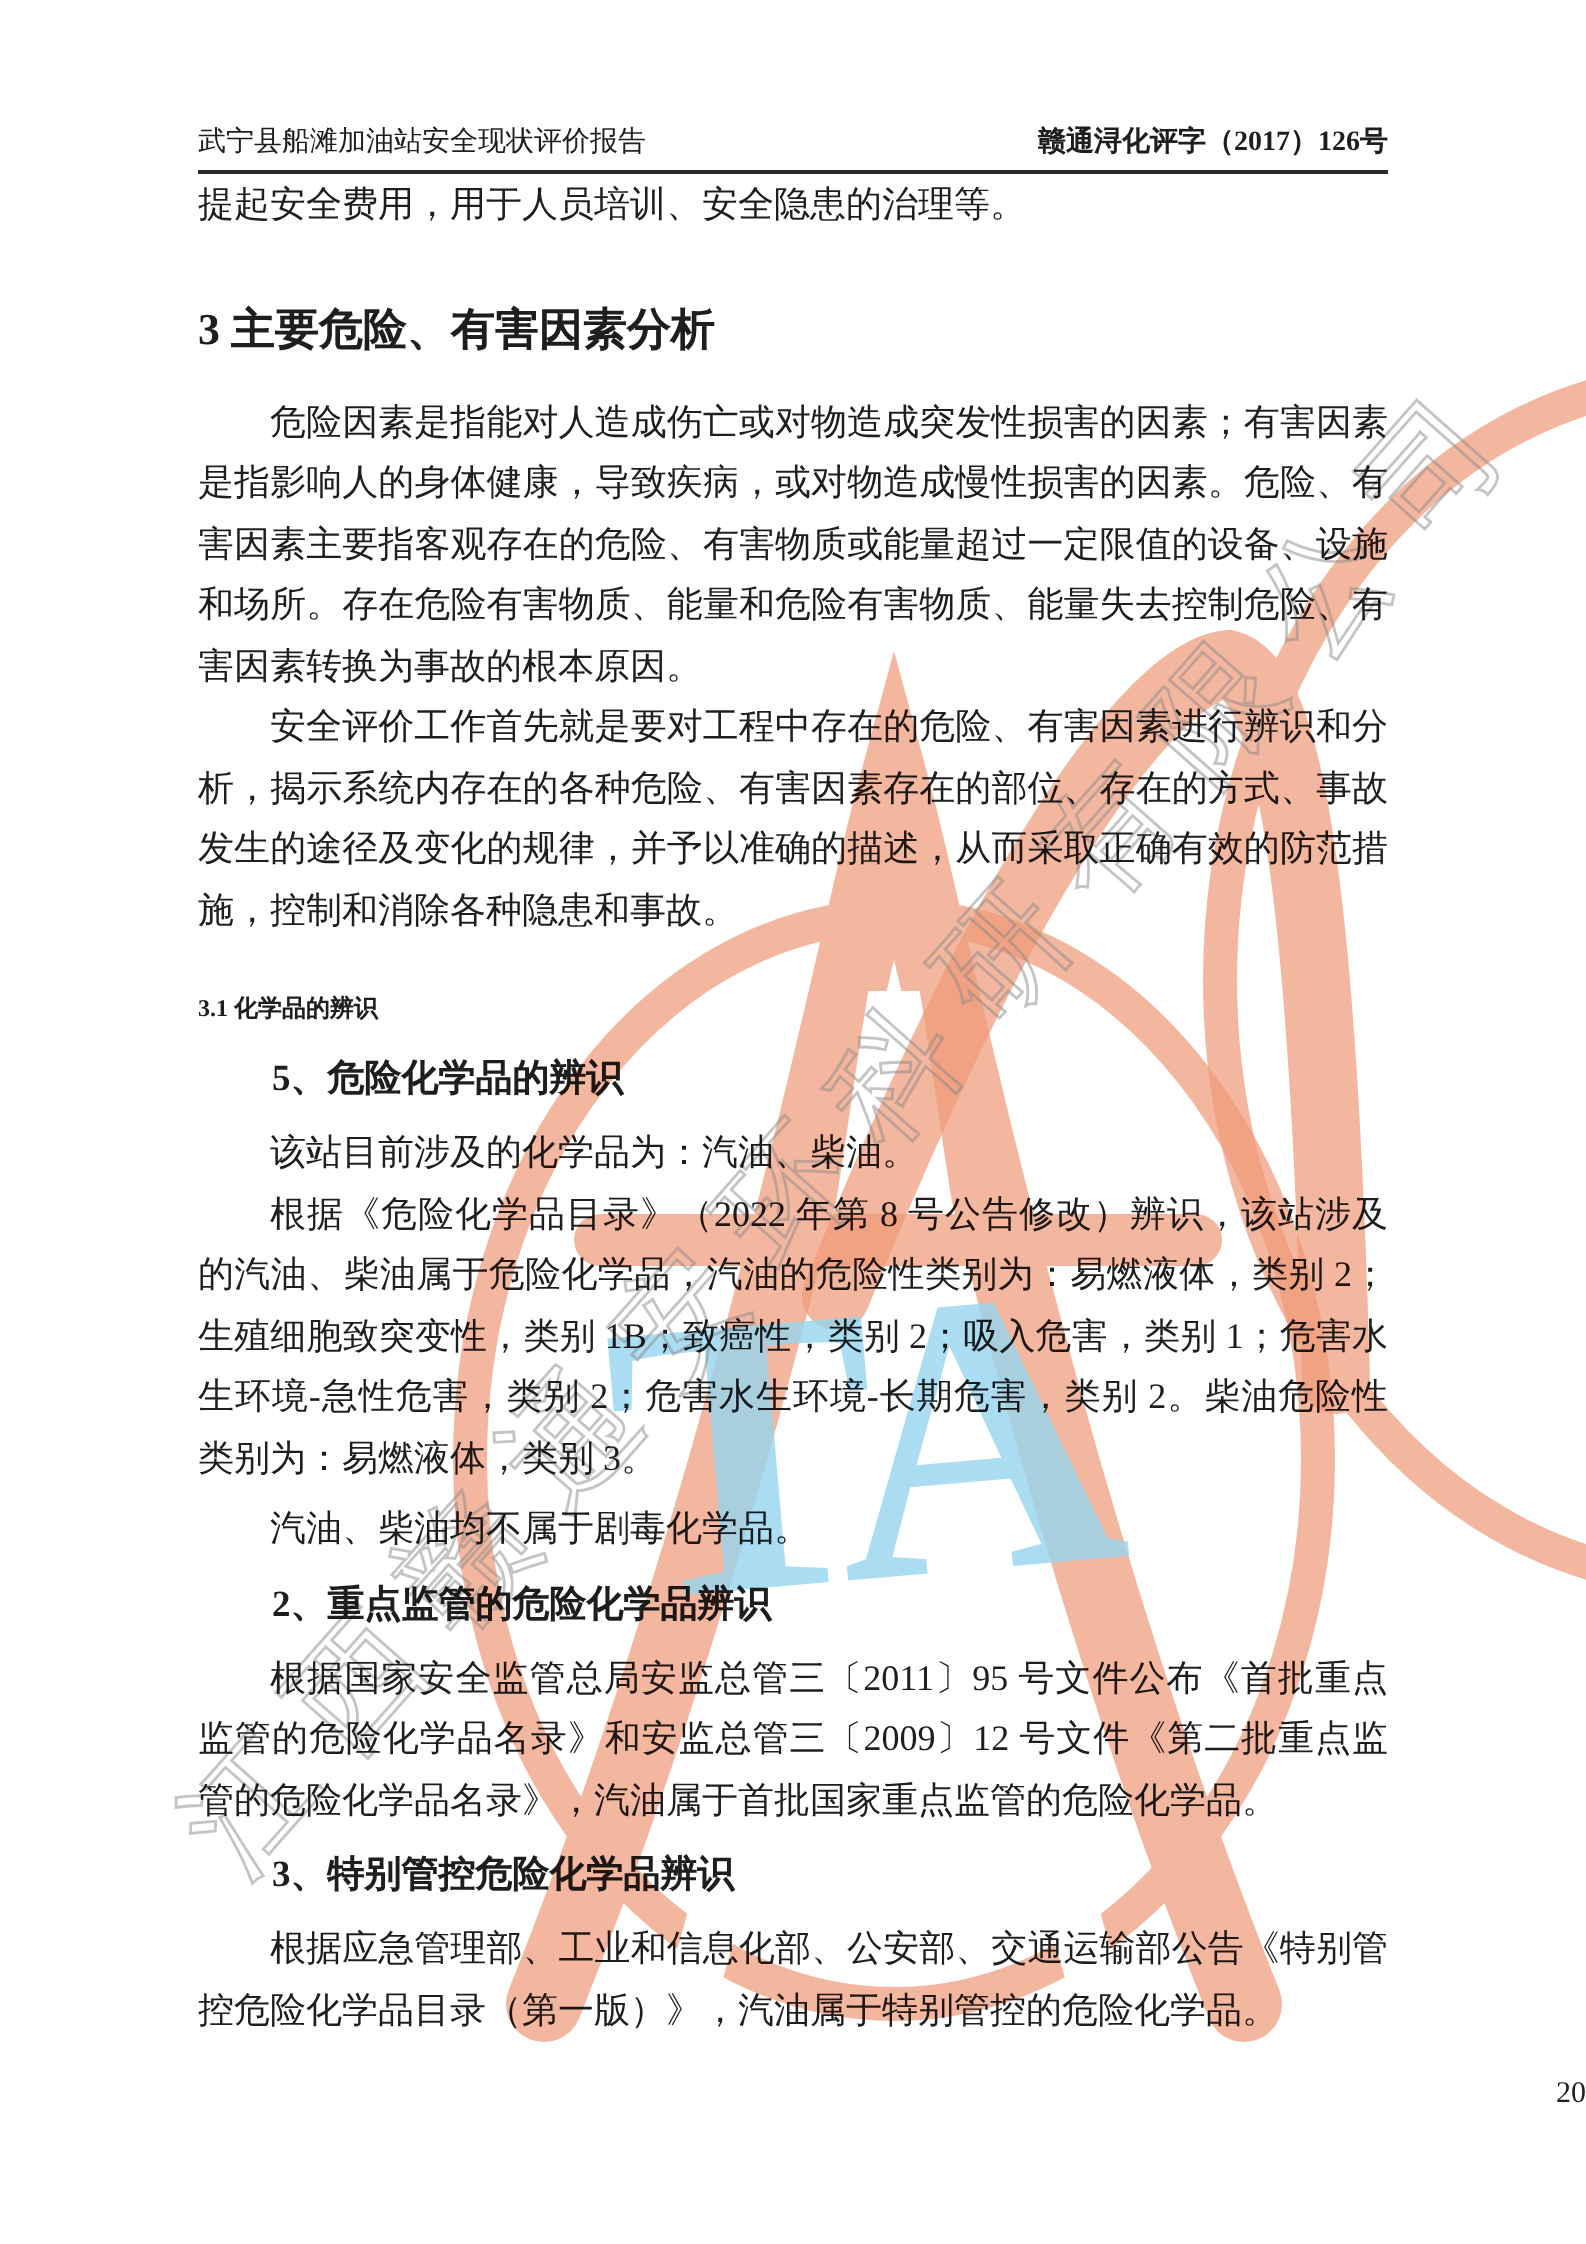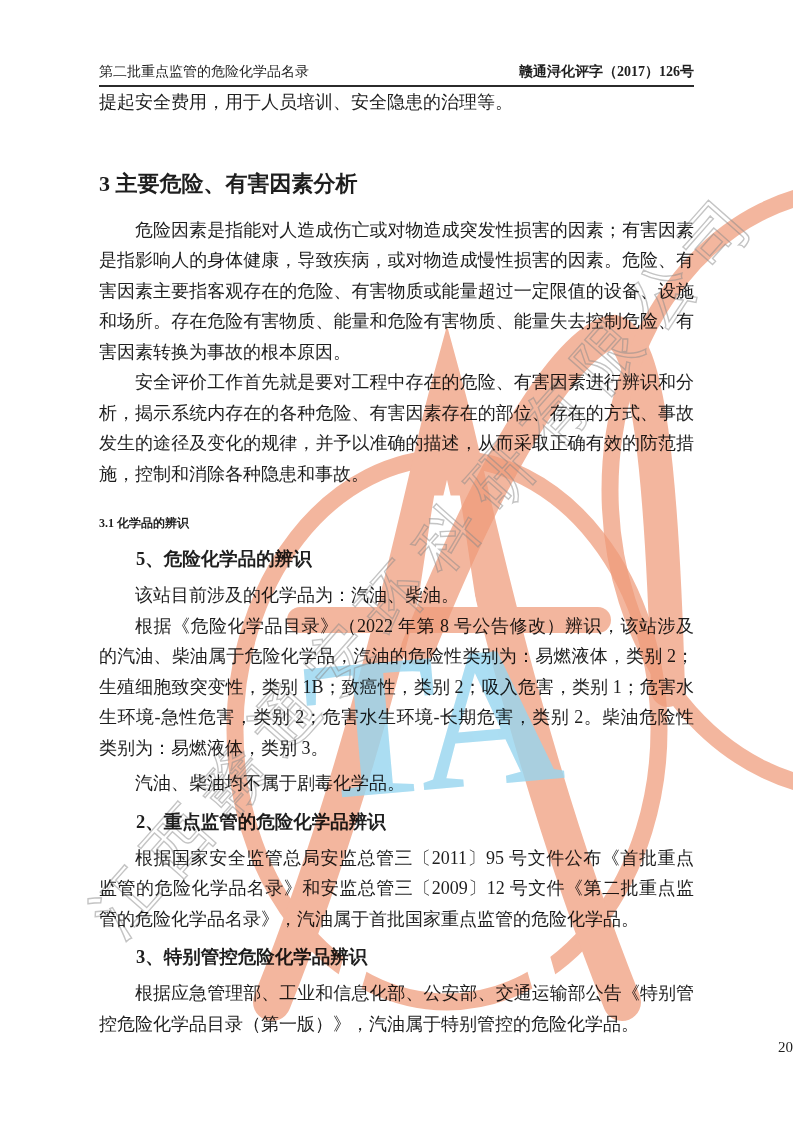--- a/index.html
+++ b/index.html
@@ -19,21 +19,21 @@
     font-size:14px;line-height:18px;
   }
   .running-header .hdr-right{font-weight:bold;}
   p.body{
     font-size:18px;line-height:30.5px;
     text-align:justify;text-justify:inter-ideograph;
     margin:0;text-indent:2em;
   }
   p.noindent{text-indent:0;}
   .intro{margin-top:13px;}
-  h1.sec{font-size:22px;line-height:28px;font-weight:bold;margin:52px 0 17px 0;}
+  h1.sec{font-size:22px;line-height:28px;font-weight:bold;margin:33px 0 17px 0;}
   h2.sec{font-size:12px;line-height:26px;font-weight:bold;margin:21px 0 3px 0;}
   h3.sub{font-size:18.5px;line-height:26px;font-weight:bold;margin:10px 0 8px 0;padding-left:37px;}
   p.gap-top{margin-top:5px;}
   .page-number{
     position:absolute;left:0;right:0;bottom:66px;
     text-align:right;font-size:15px;z-index:1;
   }
   svg.watermark{
     position:absolute;left:0;top:0;width:793px;height:1122px;
     z-index:3;pointer-events:none;
@@ -41,21 +41,21 @@
   }
 </style>
 </head>
 <body>
 
 <div class="page">
 
   <div class="content">
 
     <div class="running-header">
-      <span class="hdr-left">第二批重点监管的危险化学品名录</span>
+      <span class="hdr-left">武宁县船滩加油站安全现状评价报告</span>
       <span class="hdr-right">赣通浔化评字（2017）126号</span>
     </div>
 
     <p class="body noindent intro">提起安全费用，用于人员培训、安全隐患的治理等。</p>
 
     <h1 class="sec">3 主要危险、有害因素分析</h1>
 
     <p class="body">危险因素是指能对人造成伤亡或对物造成突发性损害的因素；有害因素是指影响人的身体健康，导致疾病，或对物造成慢性损害的因素。危险、有害因素主要指客观存在的危险、有害物质或能量超过一定限值的设备、设施和场所。存在危险有害物质、能量和危险有害物质、能量失去控制危险、有害因素转换为事故的根本原因。</p>
     <p class="body">安全评价工作首先就是要对工程中存在的危险、有害因素进行辨识和分析，揭示系统内存在的各种危险、有害因素存在的部位、存在的方式、事故发生的途径及变化的规律，并予以准确的描述，从而采取正确有效的防范措施，控制和消除各种隐患和事故。</p>
 

